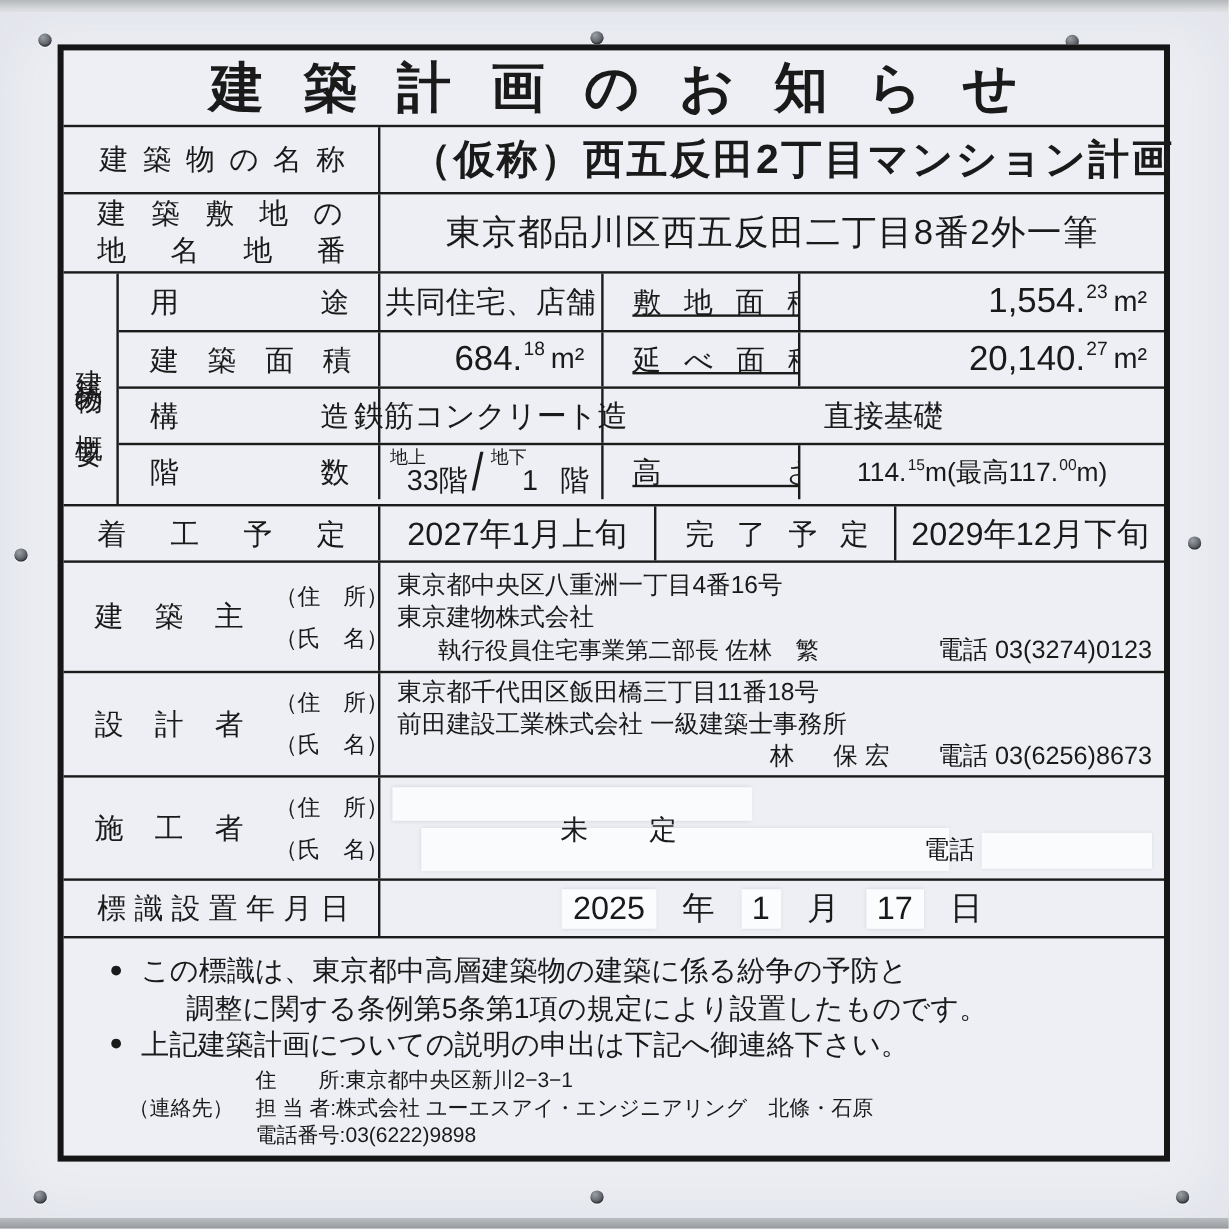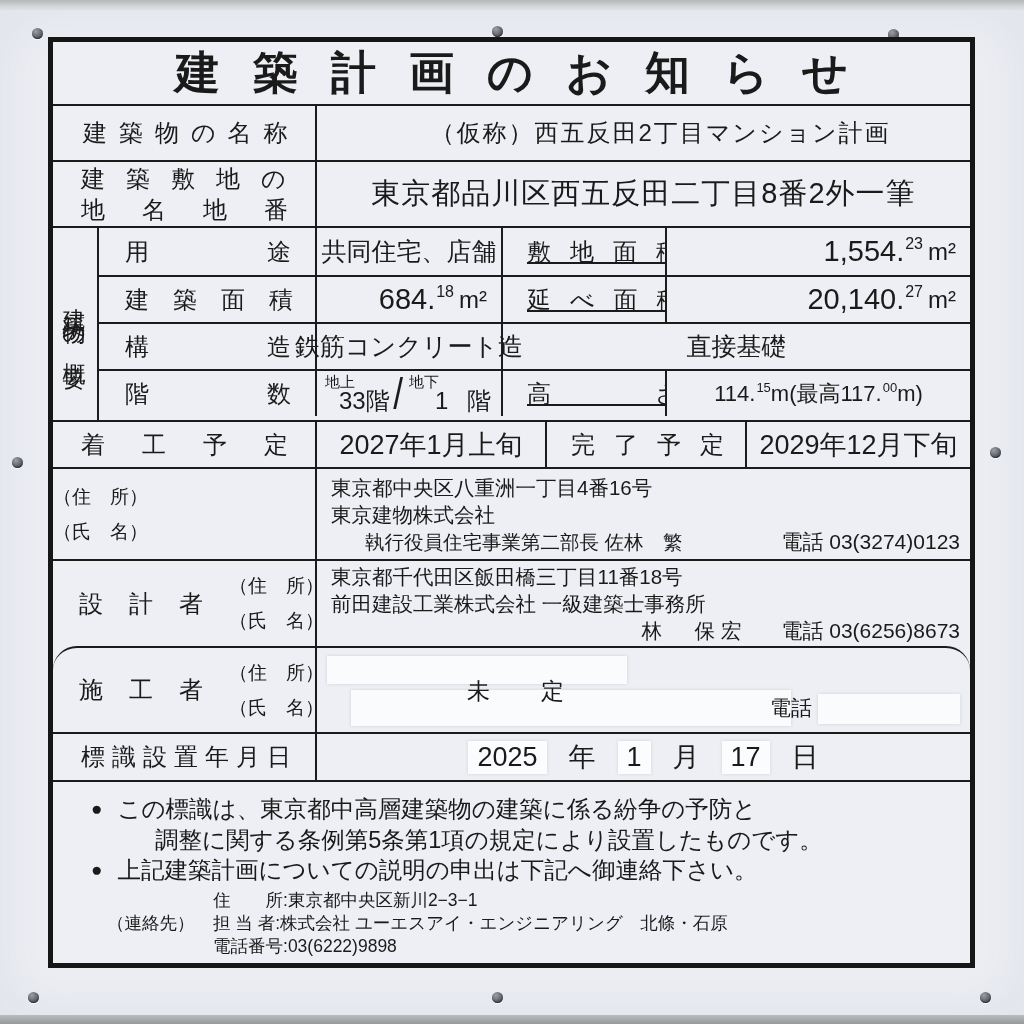--- a/index.html
+++ b/index.html
@@ -42,21 +42,21 @@
   
   .title-row { height:62px; align-items:center; justify-content:center; }
   .sign-title { font-size:45px; font-weight:bold; letter-spacing:33px; text-indent:33px; white-space:nowrap; }
 
   
   .jl { white-space:nowrap; overflow:hidden; display:flex; align-items:center; }
   .t-label { font-size:24px; font-weight:500; }
 
   .name-row { height:56px; }
   .name-label { padding-left:30px; letter-spacing:12px; }
-  .name-value { flex:1; display:flex; align-items:center; justify-content:center; font-size:24px; font-weight:400; letter-spacing:2px; white-space:nowrap;padding-left:34px; }
+  .name-value { flex:1; display:flex; align-items:center; justify-content:center; font-size:34px; font-weight:700; letter-spacing:2px; white-space:nowrap;padding-left:34px; }
 
   .site-row { height:66px; }
   .site-label { flex-direction:column; justify-content:center; align-items:flex-start; padding-left:28px; }
   .site-label .l1 { letter-spacing:21px; font-size:24px; line-height:31px; font-weight:500; white-space:nowrap; }
   .site-label .l2 { letter-spacing:37px; font-size:24px; line-height:31px; font-weight:500; white-space:nowrap; }
   .site-value { flex:1; display:flex; align-items:center; justify-content:center; font-size:29px; font-weight:500; letter-spacing:1px; white-space:nowrap; }
 
   
   .overview { height:194px; }
   .ov-side { width:44px; display:flex; align-items:center; justify-content:center; }
@@ -108,21 +108,21 @@
   .p-line3 { display:flex; align-items:baseline; white-space:nowrap; }
   .builder-row { height:92px; }
   .builder-row .p-line3 { padding-left:34px; justify-content:space-between; }
   .designer-row { height:87px; }
   .designer-row .p-line3 { justify-content:flex-end; gap:34px; }
   .p-role { font-size:19.5px; }
   .p-person { letter-spacing:6px; }
   .p-phone { font-size:21px; }
 
   
-  .contractor-row { height:86px;border-radius:24px; }
+  .contractor-row { height:86px; }
   .contractor-value { flex:1; position:relative; }
   .patch { position:absolute; background:#fafbfd; box-shadow:0 0 3px rgba(180,185,195,0.55); }
   .mitei { position:absolute; left:150px; top:28px; font-size:23px; font-weight:500; letter-spacing:14px; }
   .sek-phone { position:absolute; right:158px; bottom:10px; font-size:21px; font-weight:500; }
   .sek-phone-blank { position:absolute; right:10px; bottom:8px; width:142px; height:30px; background:#fafbfd; box-shadow:0 0 3px rgba(180,185,195,0.55); }
 
   
   .date-row { height:48px; }
   .date-label { padding-left:28px; letter-spacing:7px; }
   .date-value { flex:1; display:flex; align-items:center; justify-content:center; gap:22px; font-size:27px; font-weight:500; }
@@ -233,20 +233,21 @@
 
     <div class="row schedule-row">
       <div class="cell col-label jl t-label sch-label1">着工予定</div>
       <div class="cell col-v1 sch-value">2027年1月上旬</div>
       <div class="cell col-l2 jl t-label ls4b" style="padding-left:24px">完了予定</div>
       <div class="cell col-v2 sch-value">2029年12月下旬</div>
     </div>
 
     <div class="row builder-row">
       <div class="cell col-label party-label">
+        <span class="p-name">建築主</span>
         <span class="p-subs">
           <span>（住　所）</span>
           <span>（氏　名）</span>
         </span>
       </div>
       <div class="cell party-value">
         <div class="p-line">東京都中央区八重洲一丁目4番16号</div>
         <div class="p-line">東京建物株式会社</div>
         <div class="p-line3">
           <span class="p-role">執行役員住宅事業第二部長 佐林　繁</span>

